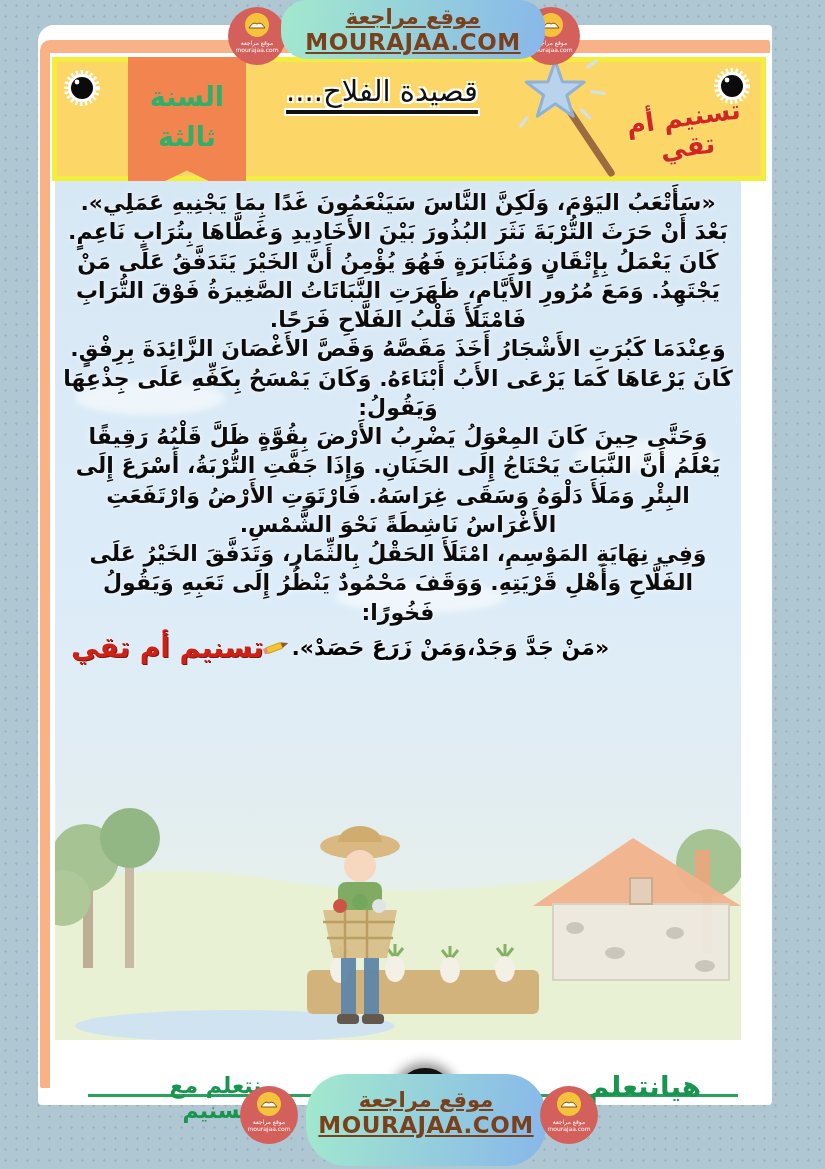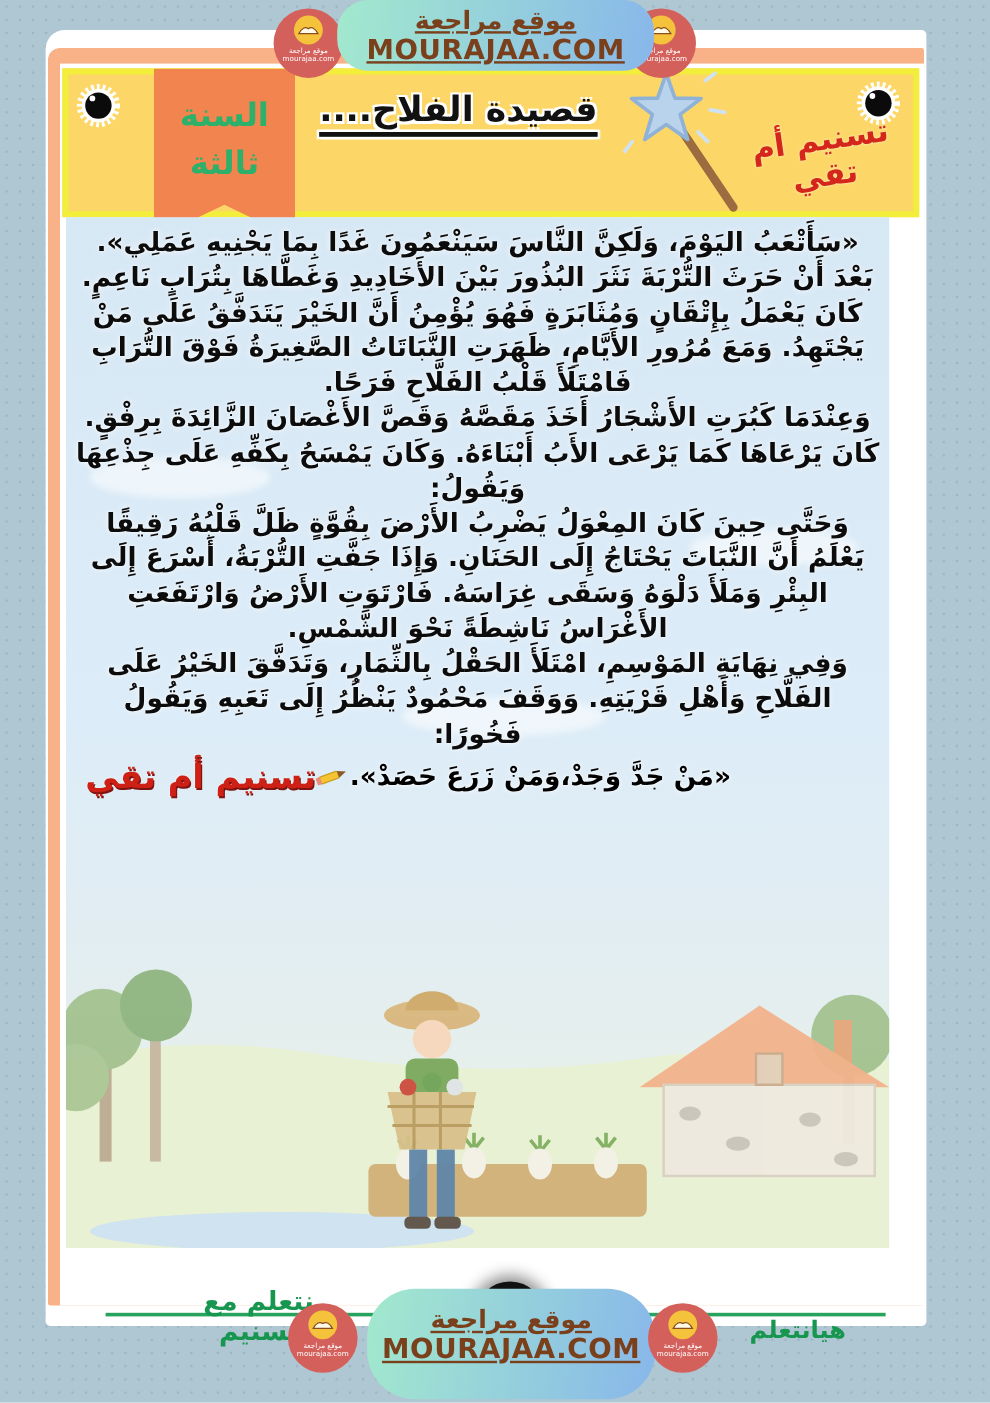--- a/index.html
+++ b/index.html
@@ -9,21 +9,21 @@
     background-size:11px 11px;
     font-family:"DejaVu Sans", sans-serif;}
   .abs{position:absolute;}
   
   .card{left:38px;top:25px;width:734px;height:1080px;background:#ffffff;border-radius:16px 4px 4px 4px;}
   .salmon{left:40px;top:40px;width:730px;height:1048px;background:#f9b287;border-radius:10px 2px 2px 2px;}
   .inner-white{left:50px;top:53px;width:720px;height:1035px;background:#ffffff;}
   
   .yellow{left:52px;top:57px;width:714px;height:124px;background:#fcd768;border:5px solid #f2ee3b;box-sizing:border-box;}
   .title-wrap{left:212px;top:64px;width:340px;text-align:center;direction:rtl;}
-  .title-line{font-size:29px;line-height:55px;font-weight:bold;color:#111;
+  .title-line{font-size:29px;line-height:55px;font-weight:normal;color:#111;
     text-decoration:underline;text-decoration-thickness:4px;text-underline-offset:9px;
     text-shadow:-2px -2px 0 #fff,2px -2px 0 #fff,-2px 2px 0 #fff,2px 2px 0 #fff;}
   .ribbon{left:116px;top:57px;width:118px;height:142px;background:#f2854f;
     clip-path:polygon(0 0,100% 0,100% 100%,50% 80%,0 100%);
     text-align:center;padding-top:20px;box-sizing:border-box;direction:rtl;margin-left:12px;}
   .ribbon div{font-size:27px;line-height:40px;font-weight:bold;color:#2db069;}
   .author-hdr{left:598px;top:102px;width:175px;transform:rotate(-8deg);
     color:#d4261a;font-size:26px;font-weight:bold;text-align:center;direction:rtl;
     text-shadow:0 0 2px rgba(255,255,255,.7);}
   
@@ -35,22 +35,22 @@
     text-shadow:0 0 2px rgba(255,255,255,.95),0 0 6px rgba(255,255,255,.7);}
   .story p{margin:0;}
   .closing-row{display:flex;align-items:center;direction:rtl;margin-top:4px;position:relative;z-index:2;}
   .closing-quote{flex:1;text-align:left;font-size:22px;font-weight:bold;direction:rtl;
     text-shadow:0 0 2px rgba(255,255,255,.95),0 0 6px rgba(255,255,255,.7);}
   .signature{color:#ce2015;font-size:28px;font-weight:bold;direction:rtl;white-space:nowrap;
     padding-left:16px;text-shadow:1px 1px 0 #7d1410,0 0 3px rgba(255,255,255,.6);}
   .illu{position:absolute;left:0;bottom:0;width:686px;height:252px;z-index:1;}
   
   .footer-line{left:88px;top:1094px;width:650px;height:3px;background:#28a35d;z-index:1;}
-  .footer-right{left:585px;top:1096px;width:120px;text-align:right;color:#17964f;
-    font-size:20px;font-weight:bold;direction:rtl;z-index:1;}
+  .footer-right{left:585px;top:1070px;width:120px;text-align:center;color:#17964f;
+    font-size:28px;font-weight:bold;direction:rtl;z-index:1;}
   .footer-left{left:148px;top:1073px;width:135px;text-align:center;color:#17964f;
     font-size:22px;font-weight:bold;direction:rtl;z-index:1;}
   .footer-circle{left:396px;top:1068px;width:58px;height:58px;border-radius:50%;
     background:#fff;border:14px solid #111;box-sizing:border-box;
     box-shadow:0 0 12px 5px rgba(0,0,0,.45);z-index:2;}
   
   .pill{background:linear-gradient(100deg,#a2e9cd 0%,#88b7ea 100%);text-align:center;color:#7a3f1b;}
   .pill-top{left:281px;top:0;width:264px;height:59px;border-radius:26px;z-index:5;padding-top:5px;box-sizing:border-box;}
   .pill-bottom{left:306px;top:1074px;width:240px;height:92px;border-radius:40px;z-index:4;padding-top:14px;box-sizing:border-box;}
   .pill .l1{font-size:21px;font-weight:bold;text-decoration:underline;direction:rtl;}

